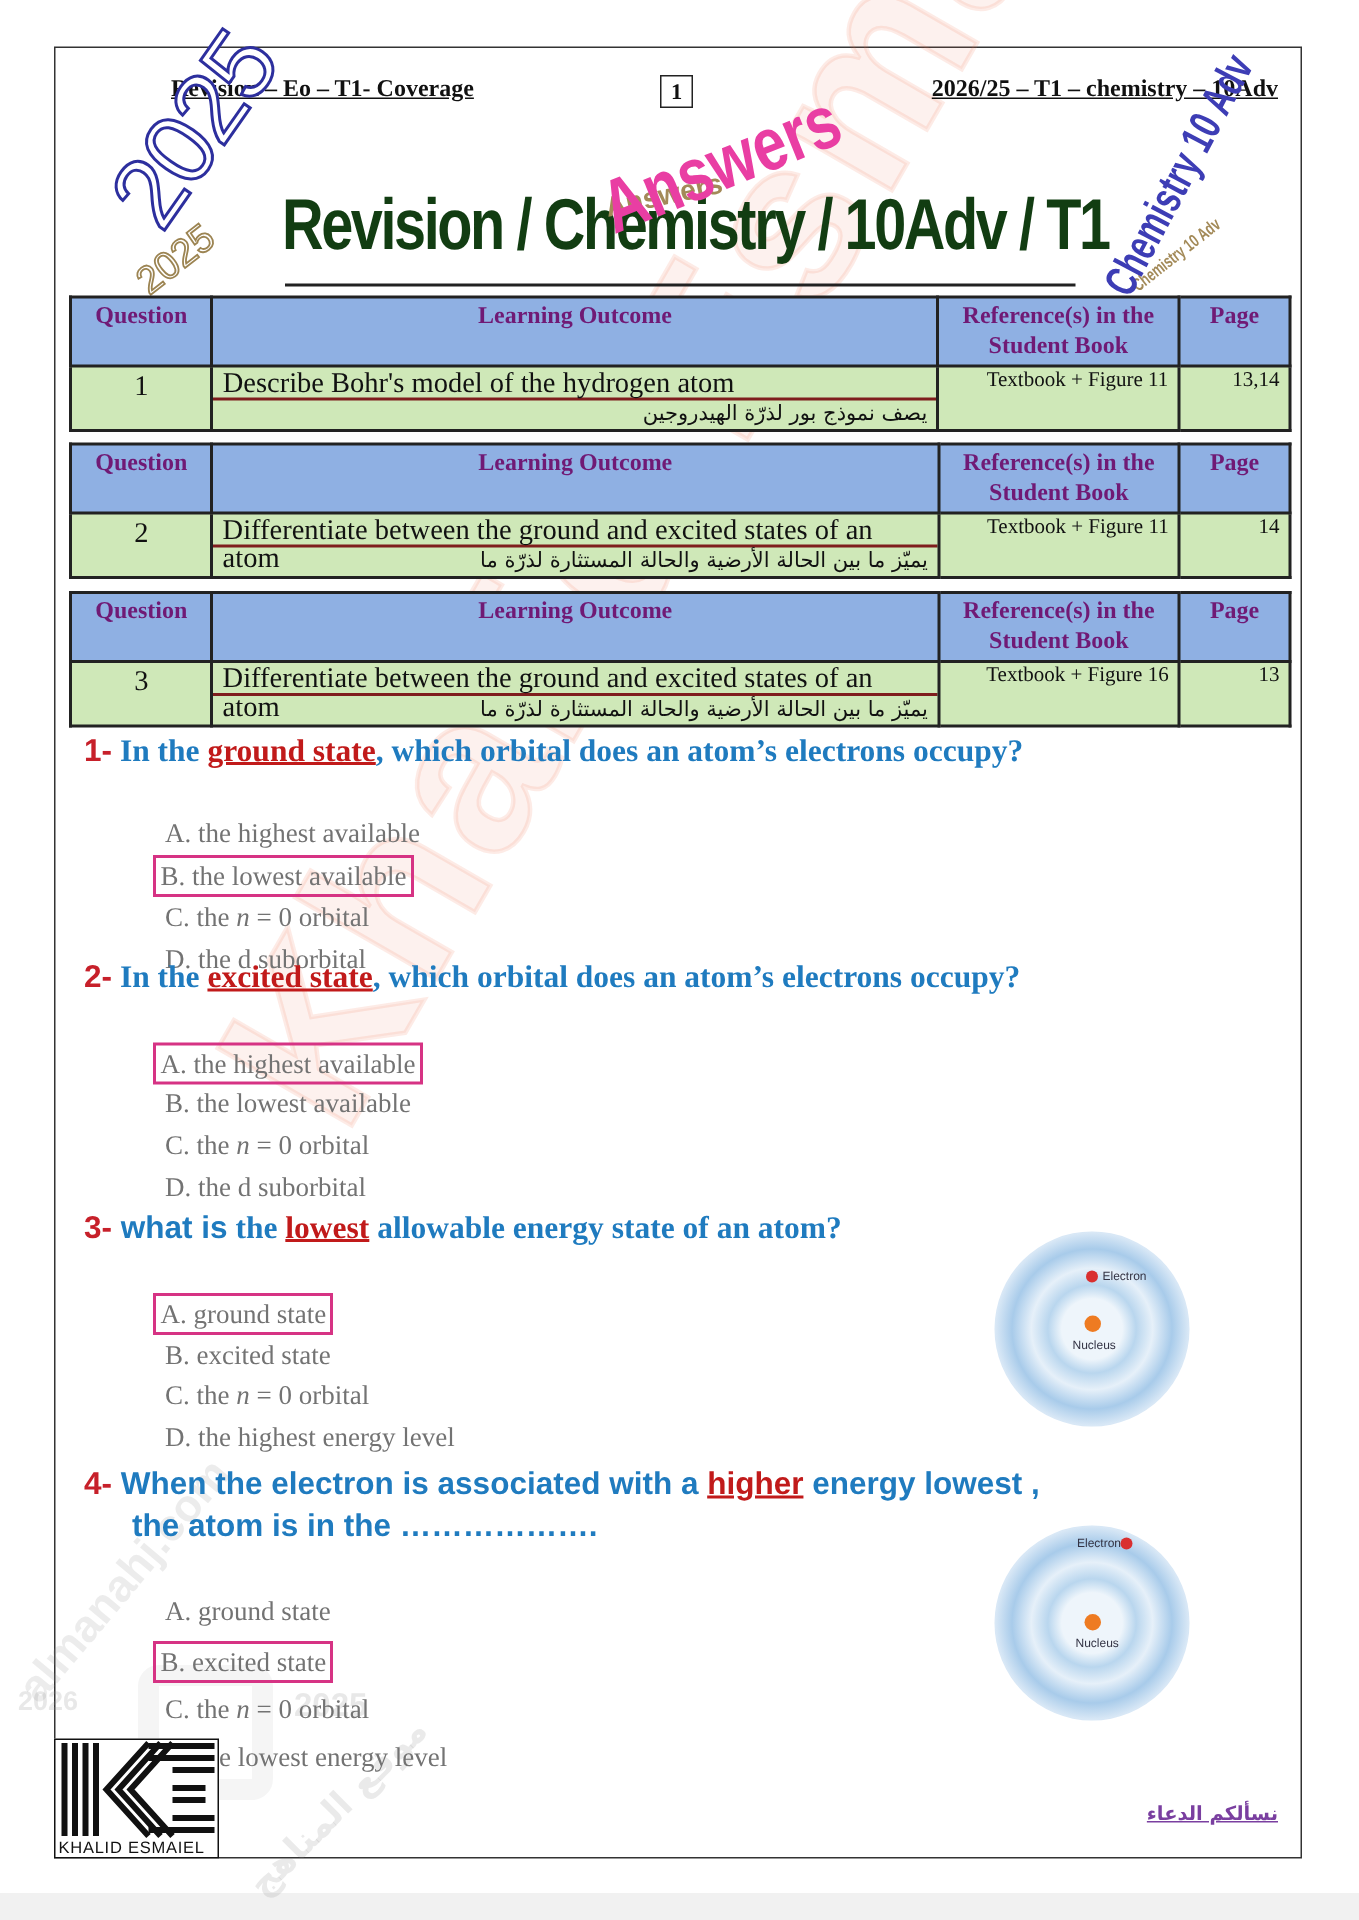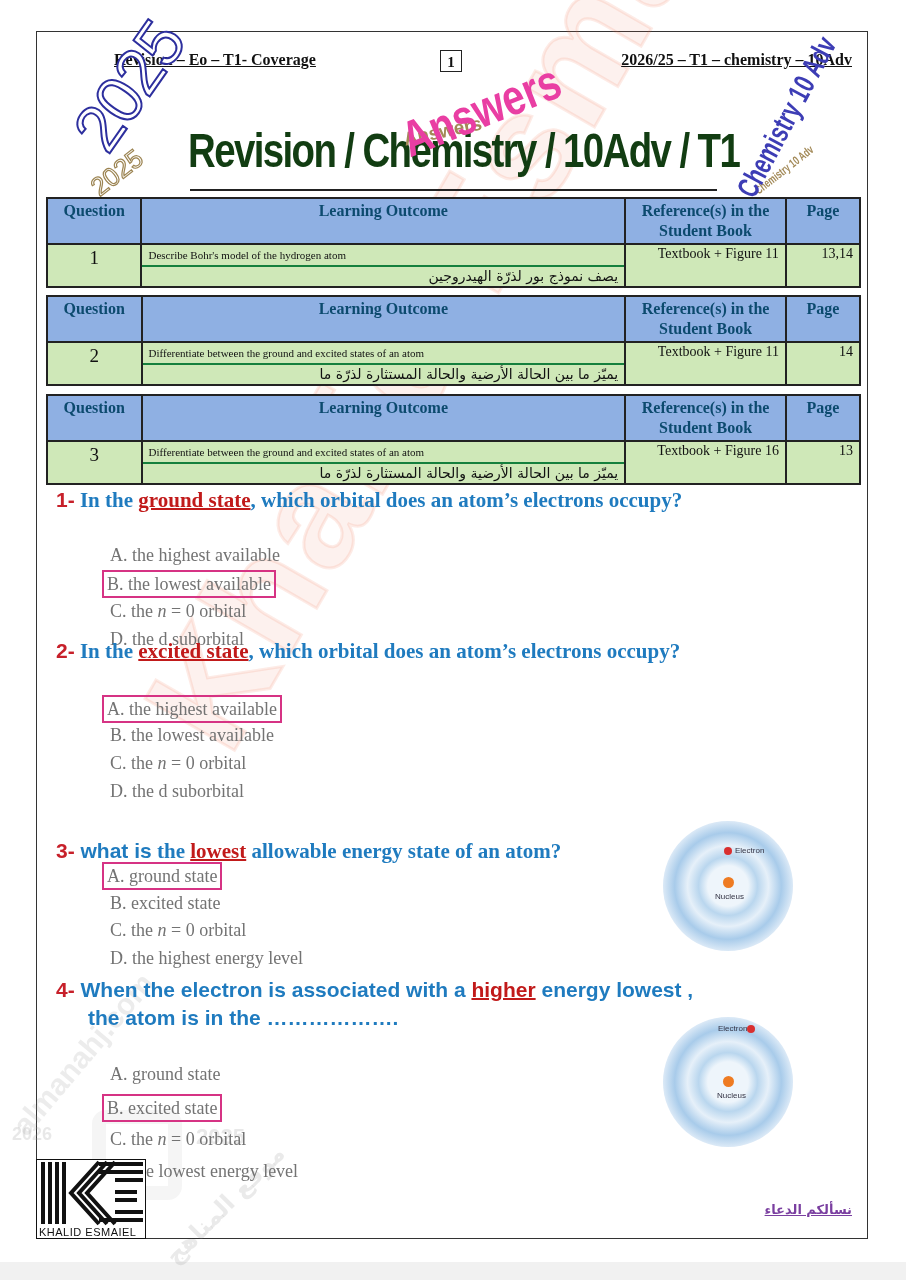--- a/index.html
+++ b/index.html
@@ -76,27 +76,27 @@
     transform: rotate(-38deg) scaleX(0.7);
   }
 
   
   .lo-table {
     position:absolute; left:46px; width:815px; border-collapse:collapse; border:2px solid #222;
     font-family:"Liberation Serif", serif;
   }
   .lo-table th {
     background:#8fb0e3; font-weight:bold; font-size:16px; border:2px solid #222; vertical-align:top;
-    padding:2px 4px; line-height:20px; color:#0c4a6e;
+    padding:2px 4px; line-height:20px; color:#701a75;
   }
   .lo-table td { background:#cfe8b8; border:2px solid #222; padding:0 6px; font-size:15px; vertical-align:top; }
   .lo-table td.qnum { text-align:center; font-size:19px; padding-top:2px; }
   .lo-table td.ref, .lo-table td.pg { text-align:right; font-size:14px; padding-top:1px; }
   .lo-table td.outc { padding:0; }
-  .outc-en { display:block; padding:1px 6px 0; font-size:11px; border-bottom:2px solid #15803d; height:19px; line-height:19px; }
+  .outc-en { display:block; padding:1px 6px 0; font-size:19px; border-bottom:2px solid #7f1d1d; height:19px; line-height:19px; }
   .outc-ar { display:block; padding:0 6px; font-size:14px; text-align:right; direction:rtl; font-family:"DejaVu Sans", sans-serif; height:19px; line-height:19px; }
   .c1 { width:86px; } .c2 { width:500px; } .c3 { width:155px; } .c4 { width:66px; }
 
   
   .q {
     position:absolute; left:56px; font-family:"Liberation Serif", serif; font-weight:bold; font-size:21px;
     color:#1f7bbf; white-space:nowrap; line-height:26px;
   }
   .q.sans { font-family:"Liberation Sans", sans-serif; font-size:21px; }
   .qno { color:#c7202a; font-family:"Liberation Sans", sans-serif; }
@@ -220,21 +220,21 @@
 <div class="opt" style="top:597px;"><span>D.</span> <span>the d suborbital</span></div>
 
 <div class="q" style="top:638px;">
   <span class="qno">2-</span><span> In the </span><span class="kw">excited state</span><span>, which orbital does an atom’s electrons occupy?</span>
 </div>
 <div class="opt correct" style="top:666px;"><span>A.</span> <span>the highest available</span></div>
 <div class="opt" style="top:693px;"><span>B.</span> <span>the lowest available</span></div>
 <div class="opt" style="top:721px;"><span>C.</span> <span>the </span><i>n</i><span> = 0 orbital</span></div>
 <div class="opt" style="top:749px;"><span>D.</span> <span>the d suborbital</span></div>
 
-<div class="q" style="top:805px;margin-top:33px;">
+<div class="q" style="top:805px;">
   <span class="qno">3-</span><span style="font-family:'Liberation Sans',sans-serif;"> what is</span><span> the </span><span class="kw">lowest</span><span> allowable energy state of an atom?</span>
 </div>
 <div class="opt correct" style="top:833px;"><span>A.</span> <span>ground state</span></div>
 <div class="opt" style="top:861px;"><span>B.</span> <span>excited state</span></div>
 <div class="opt" style="top:888px;"><span>C.</span> <span>the </span><i>n</i><span> = 0 orbital</span></div>
 <div class="opt" style="top:916px;"><span>D.</span> <span>the highest energy level</span></div>
 
 <div class="atom" style="left:663px; top:821px;"></div>
 <div class="electron" style="left:724px; top:847px;"></div>
 <div class="fig-label" style="left:735px; top:846px;">Electron</div>

